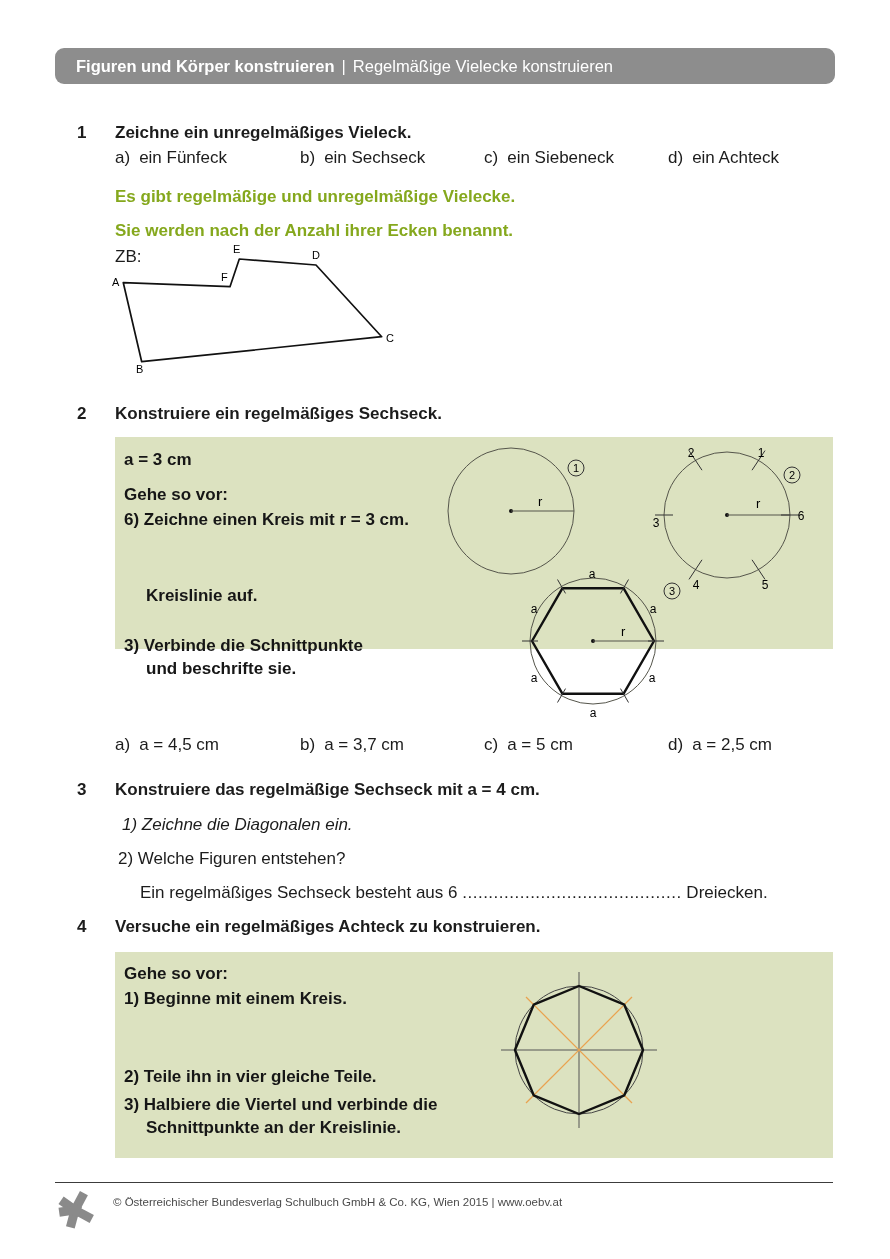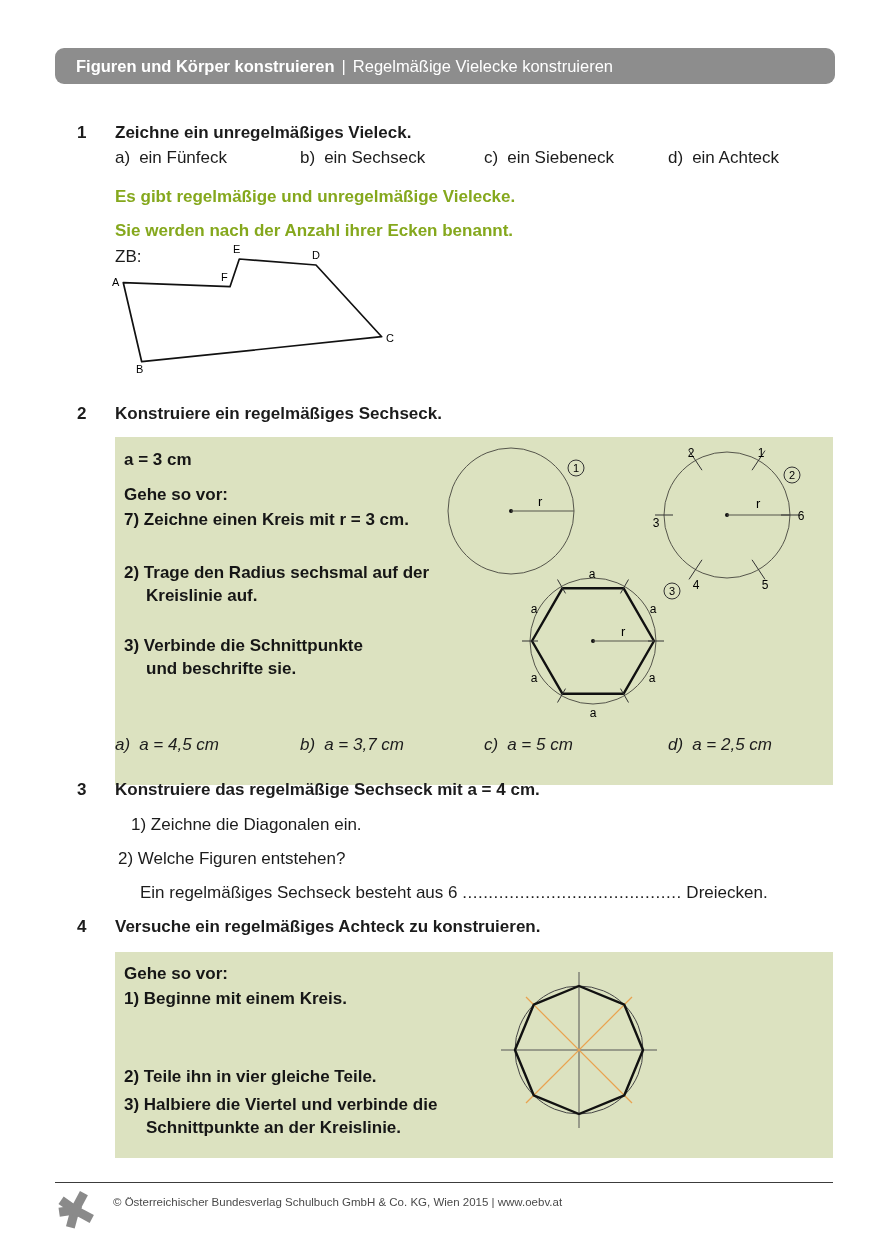--- a/index.html
+++ b/index.html
@@ -69,25 +69,24 @@
     <text x="207" y="19" font-size="11">D</text>
     <text x="128" y="13" font-size="11">E</text>
     <text x="116" y="41" font-size="11">F</text>
   </svg>
 
   <div class="abs exrow" style="left:77px;top:404px;">
     <span class="exnum" style="width:38px;">2</span>
     <span class="extitle">Konstruiere ein regelmäßiges Sechseck.</span>
   </div>
 
-  <div class="abs gbox" style="left:115px;top:437px;width:718px;height:348px;">
+  <div class="abs gbox" style="left:115px;top:437px;width:718px;height:212px;">
     <div class="bx" style="top:13px;">a = 3 cm</div>
     <div class="bx" style="top:48px;">Gehe so vor:</div>
-    <div class="bx" style="top:73px;">7) Zeichne einen Kreis mit r = 3 cm.</div>
-    <div class="bx" style="top:126px;">2) Trage den Radius sechsmal auf der</div>
+    <div class="bx" style="top:73px;">6) Zeichne einen Kreis mit r = 3 cm.</div>
     <div class="bx indent2" style="top:149px;">Kreislinie auf.</div>
     <div class="bx" style="top:199px;">3) Verbinde die Schnittpunkte</div>
     <div class="bx indent2" style="top:222px;">und beschrifte sie.</div>
 
     <svg class="abs" style="left:0;top:0;" width="718" height="285" viewBox="0 0 718 285">
 
       <g>
         <circle cx="396" cy="74" r="63" fill="none" stroke="#55554b" stroke-width="1"></circle>
         <circle cx="396" cy="74" r="2" fill="#111"></circle>
         <line x1="396" y1="74" x2="459" y2="74" stroke="#55554b" stroke-width="1"></line>
@@ -138,32 +137,32 @@
         <text x="538" y="176" font-size="12" text-anchor="middle">a</text>
         <text x="419" y="245" font-size="12" text-anchor="middle">a</text>
         <text x="537" y="245" font-size="12" text-anchor="middle">a</text>
         <text x="478" y="280" font-size="12" text-anchor="middle">a</text>
         <circle cx="557" cy="154" r="8" fill="none" stroke="#333" stroke-width="1"></circle>
         <text x="557" y="158" font-size="11" text-anchor="middle">3</text>
       </g>
     </svg>
   </div>
 
-  <div class="abs" style="left:0;top:735px;width:890px;height:22px;font-style:italic;">
+  <div class="abs" style="left:0;top:735px;width:890px;height:22px;">
     <span class="opt" style="left:115px;"><span class="optlabel">a)</span><span>a = 4,5 cm</span></span>
     <span class="opt" style="left:300px;"><span class="optlabel">b)</span><span>a = 3,7 cm</span></span>
     <span class="opt" style="left:484px;"><span class="optlabel">c)</span><span>a = 5 cm</span></span>
     <span class="opt" style="left:668px;"><span class="optlabel">d)</span><span>a = 2,5 cm</span></span>
   </div>
 
   <div class="abs exrow" style="left:77px;top:780px;">
     <span class="exnum" style="width:38px;">3</span>
     <span class="extitle">Konstruiere das regelmäßige Sechseck mit a = 4 cm.</span>
   </div>
-  <div class="abs plain" style="left:131px;top:815px;">1) Zeichne die Diagonalen ein.</div>
+  <div class="abs plain" style="left:122px;top:815px;font-style:italic;">1) Zeichne die Diagonalen ein.</div>
   <div class="abs plain" style="left:118px;top:849px;">2) Welche Figuren entstehen?</div>
   <div class="abs plain" style="left:140px;top:883px;">
     <span>Ein regelmäßiges Sechseck besteht aus 6</span>
     <span class="dots">..........................................</span>
     <span>Dreiecken.</span>
   </div>
 
   <div class="abs exrow" style="left:77px;top:917px;">
     <span class="exnum" style="width:38px;">4</span>
     <span class="extitle">Versuche ein regelmäßiges Achteck zu konstruieren.</span>

